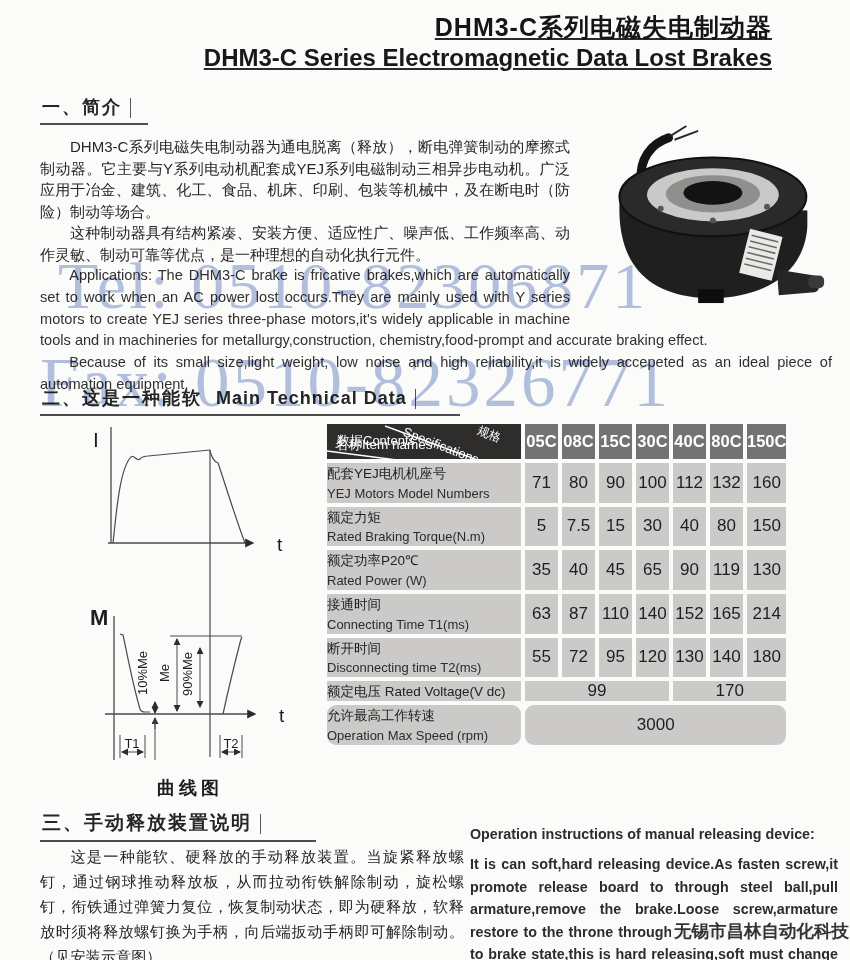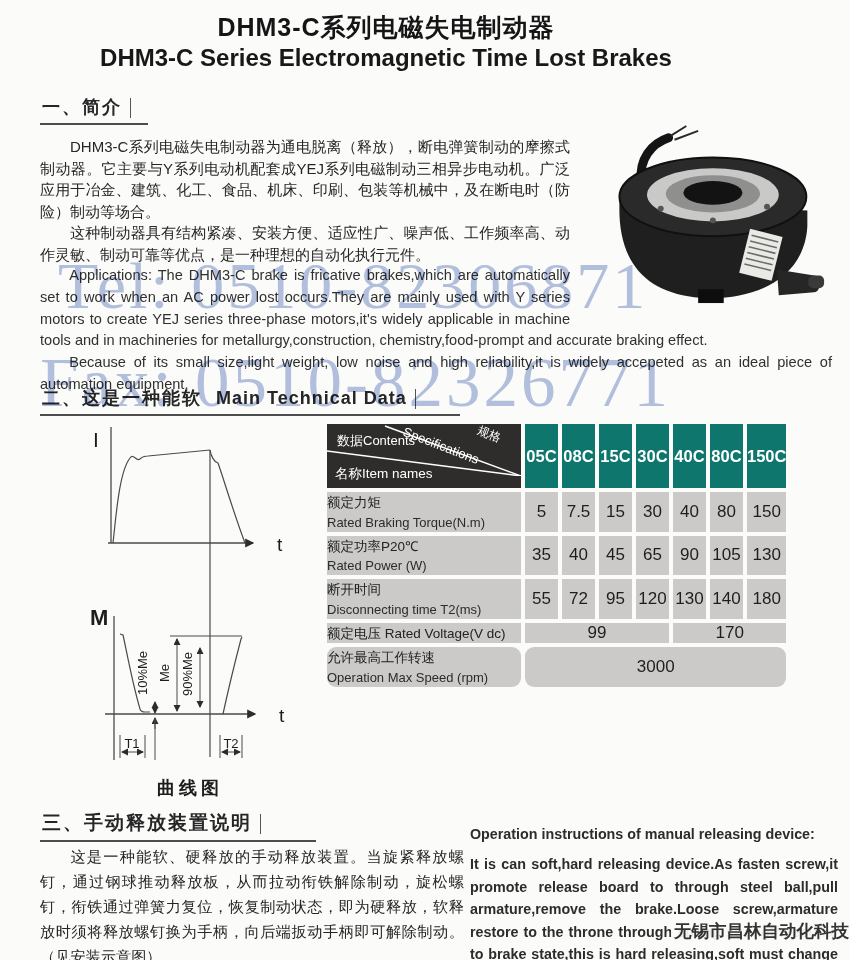--- a/index.html
+++ b/index.html
@@ -1,20 +1,20 @@
 <!DOCTYPE html>
 <html><head>
 <meta charset="utf-8">
 <style>
   html,body{margin:0;padding:0;}
   body{background:#e9e9e9;font-family:"Liberation Sans",sans-serif;}
   .page{position:relative;width:850px;height:960px;background:#fbfbfa;margin:0 auto;
         overflow:hidden;color:#2a2a2a;}
   
-  .title-block{position:absolute;top:12px;left:0;width:772px;text-align:center;line-height:1.2;}
+  .title-block{position:absolute;top:12px;left:0;width:772px;text-align:right;line-height:1.2;text-decoration:underline;}
   .title-zh{font-size:25px;font-weight:700;color:#151515;letter-spacing:1px;}
   .title-en{font-size:24px;font-weight:700;color:#181818;margin-top:2px;}
   
   .sec-h{position:absolute;font-size:18px;font-weight:700;color:#262626;
          border-bottom:2px solid #4d4d4d;padding:0 6px 4px 2px;letter-spacing:2px;}
   .sec-h .vbar{display:inline-block;width:1px;height:20px;background:#555;
                vertical-align:middle;margin-left:8px;}
   .sec-h .en{letter-spacing:1px;margin-left:14px;}
   .s1h{left:40px;top:95px;width:100px;}
   .s2h{left:40px;top:386px;width:412px;}
@@ -36,21 +36,21 @@
   .graph{position:absolute;left:85px;top:422px;width:215px;height:380px;}
   .graph text{font-family:"Liberation Sans",sans-serif;fill:#1d1d1d;}
   .graph .axis,.graph .curve,.graph .dim{stroke:#4a4a4a;fill:none;}
   .graph .axis{stroke-width:1.3;}
   .graph .curve{stroke-width:1.2;}
   .graph .dim{stroke-width:1;}
   
   .tblwrap{position:absolute;left:323px;top:420px;}
   table.spec{border-collapse:separate;border-spacing:4px;}
   table.spec td,table.spec th{padding:0;}
-  th.col{width:33px;height:64px;background:#0f766e;color:#fff;font-size:16.5px;
+  th.col{width:33px;height:35px;background:#737373;color:#fff;font-size:16.5px;
          font-weight:700;text-align:center;}
   td.corner{width:194px;background:#2e2d2c;position:relative;overflow:hidden;}
   .corner span{position:absolute;color:#fff;white-space:nowrap;}
   .c-top{left:10px;top:8px;font-size:13px;}
   .c-diag{left:74px;top:14px;font-size:13px;transform:rotate(21deg);}
   .c-gg{left:150px;top:2px;font-size:12px;transform:rotate(21deg);}
   .c-bottom{left:8px;bottom:5px;font-size:13.5px;}
   td.lbl{background:#cbcac8;text-align:left;padding:2px 2px 2px 6px;line-height:1.24;}
   td.lbl .zh{font-size:13.5px;color:#222;}
   td.lbl .en{font-size:13px;color:#2b2b2b;}
@@ -67,21 +67,21 @@
           text-align:justify;color:#2c2c2c;}
   .man-en p{margin:8px;font-weight:bold;}
 </style>
 </head>
 <body>
 
 <div class="page">
 
   <div class="title-block">
     <div class="title-zh">DHM3-C系列电磁失电制动器</div>
-    <div class="title-en">DHM3-C Series Electromagnetic Time Lost Brakes</div>
+    <div class="title-en">DHM3-C Series Electromagnetic Data Lost Brakes</div>
   </div>
 
   <div class="sec-h s1h"><span>一、简介</span><span class="vbar"></span></div>
 
   <div class="intro">
     <svg class="product" viewBox="0 0 250 185">
       <path d="M86,14 C68,20 56,36 58,58 C59,72 56,82 62,92" stroke="#141414" stroke-width="9" fill="none" stroke-linecap="round"></path>
       <path d="M88,12 L104,2 M92,16 L116,7" stroke="#2a2a2a" stroke-width="2" fill="none"></path>
       <path d="M36,80 C34,140 62,170 112,176 C168,182 224,160 227,104 L227,88 L36,78 Z" fill="#1f1f1f"></path>
       <path d="M196,148 l38,6 c6,1 8,16 0,17 l-36,3 z" fill="#262626"></path>
@@ -171,39 +171,59 @@
         <span class="c-bottom">名称Item names</span>
       </td>
       <th class="col">05C</th>
       <th class="col">08C</th>
       <th class="col">15C</th>
       <th class="col">30C</th>
       <th class="col">40C</th>
       <th class="col">80C</th>
       <th class="col">150C</th>
     </tr>
+    <tr class="r1">
+      <td class="lbl"><span class="zh">配套YEJ电机机座号</span><br><span class="en">YEJ Motors Model Numbers</span></td>
+      <td class="v">71</td>
+      <td class="v">80</td>
+      <td class="v">90</td>
+      <td class="v">100</td>
+      <td class="v">112</td>
+      <td class="v">132</td>
+      <td class="v">160</td>
+    </tr>
     <tr class="r2">
       <td class="lbl"><span class="zh">额定力矩</span><br><span class="en">Rated Braking Torque(N.m)</span></td>
       <td class="v">5</td>
       <td class="v">7.5</td>
       <td class="v">15</td>
       <td class="v">30</td>
       <td class="v">40</td>
       <td class="v">80</td>
       <td class="v">150</td>
     </tr>
     <tr class="r3">
       <td class="lbl"><span class="zh">额定功率P20℃</span><br><span class="en">Rated Power (W)</span></td>
       <td class="v">35</td>
       <td class="v">40</td>
       <td class="v">45</td>
       <td class="v">65</td>
       <td class="v">90</td>
-      <td class="v">105</td>
+      <td class="v">119</td>
       <td class="v">130</td>
+    </tr>
+    <tr class="r4">
+      <td class="lbl"><span class="zh">接通时间</span><br><span class="en">Connecting Time T1(ms)</span></td>
+      <td class="v">63</td>
+      <td class="v">87</td>
+      <td class="v">110</td>
+      <td class="v">140</td>
+      <td class="v">152</td>
+      <td class="v">165</td>
+      <td class="v">214</td>
     </tr>
     <tr class="r5">
       <td class="lbl"><span class="zh">断开时间</span><br><span class="en">Disconnecting time T2(ms)</span></td>
       <td class="v">55</td>
       <td class="v">72</td>
       <td class="v">95</td>
       <td class="v">120</td>
       <td class="v">130</td>
       <td class="v">140</td>
       <td class="v">180</td>

